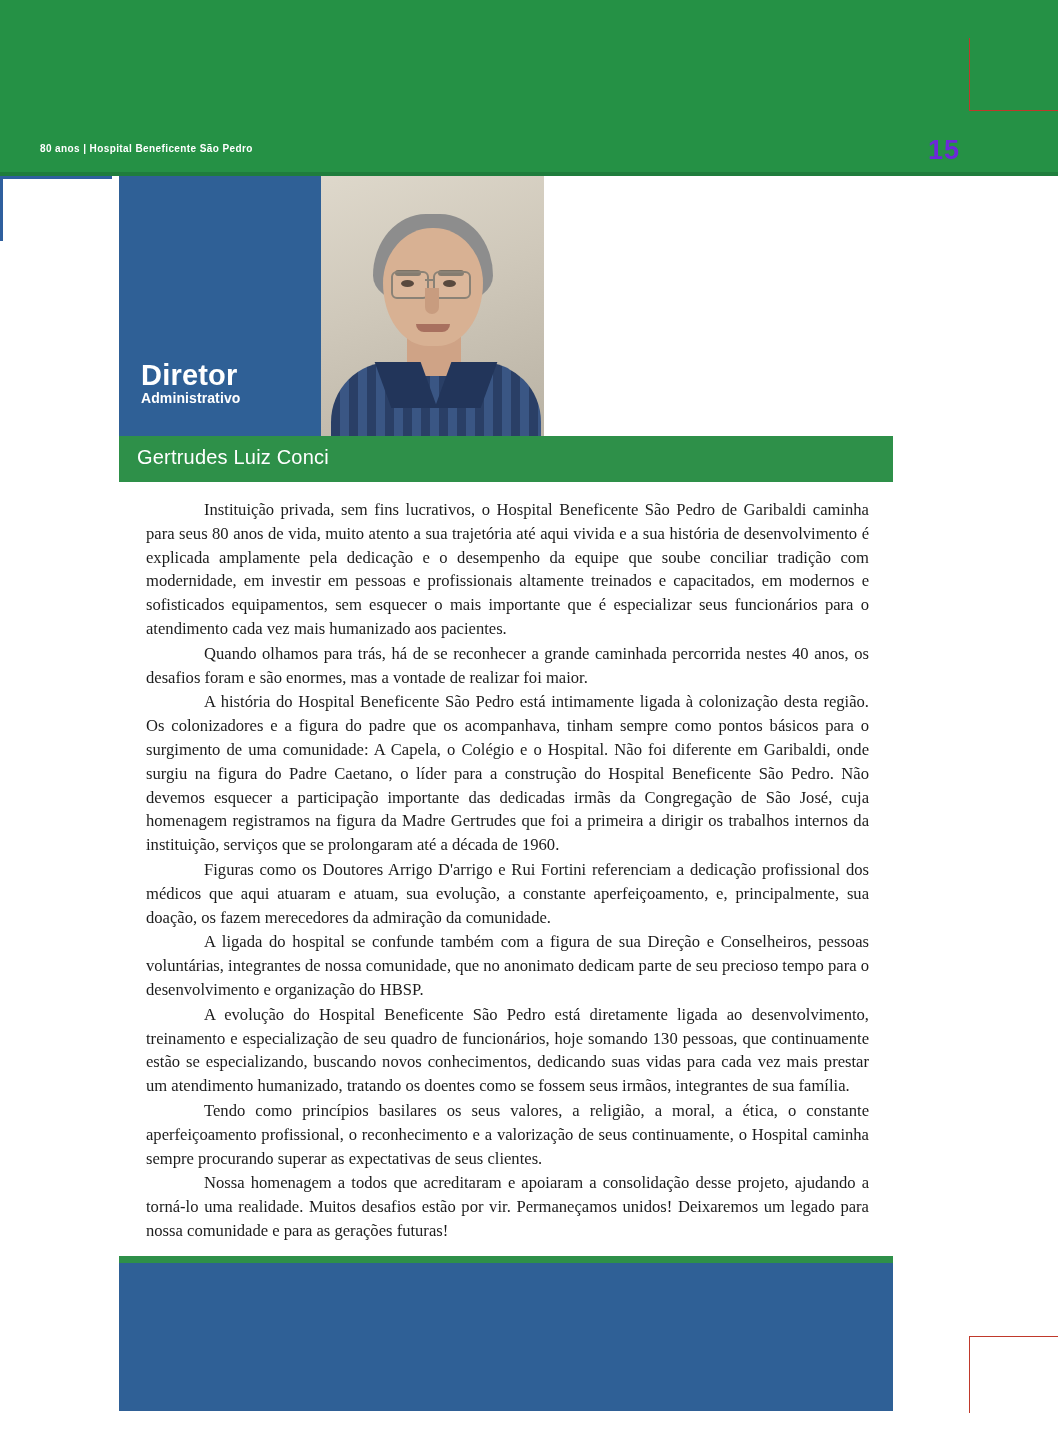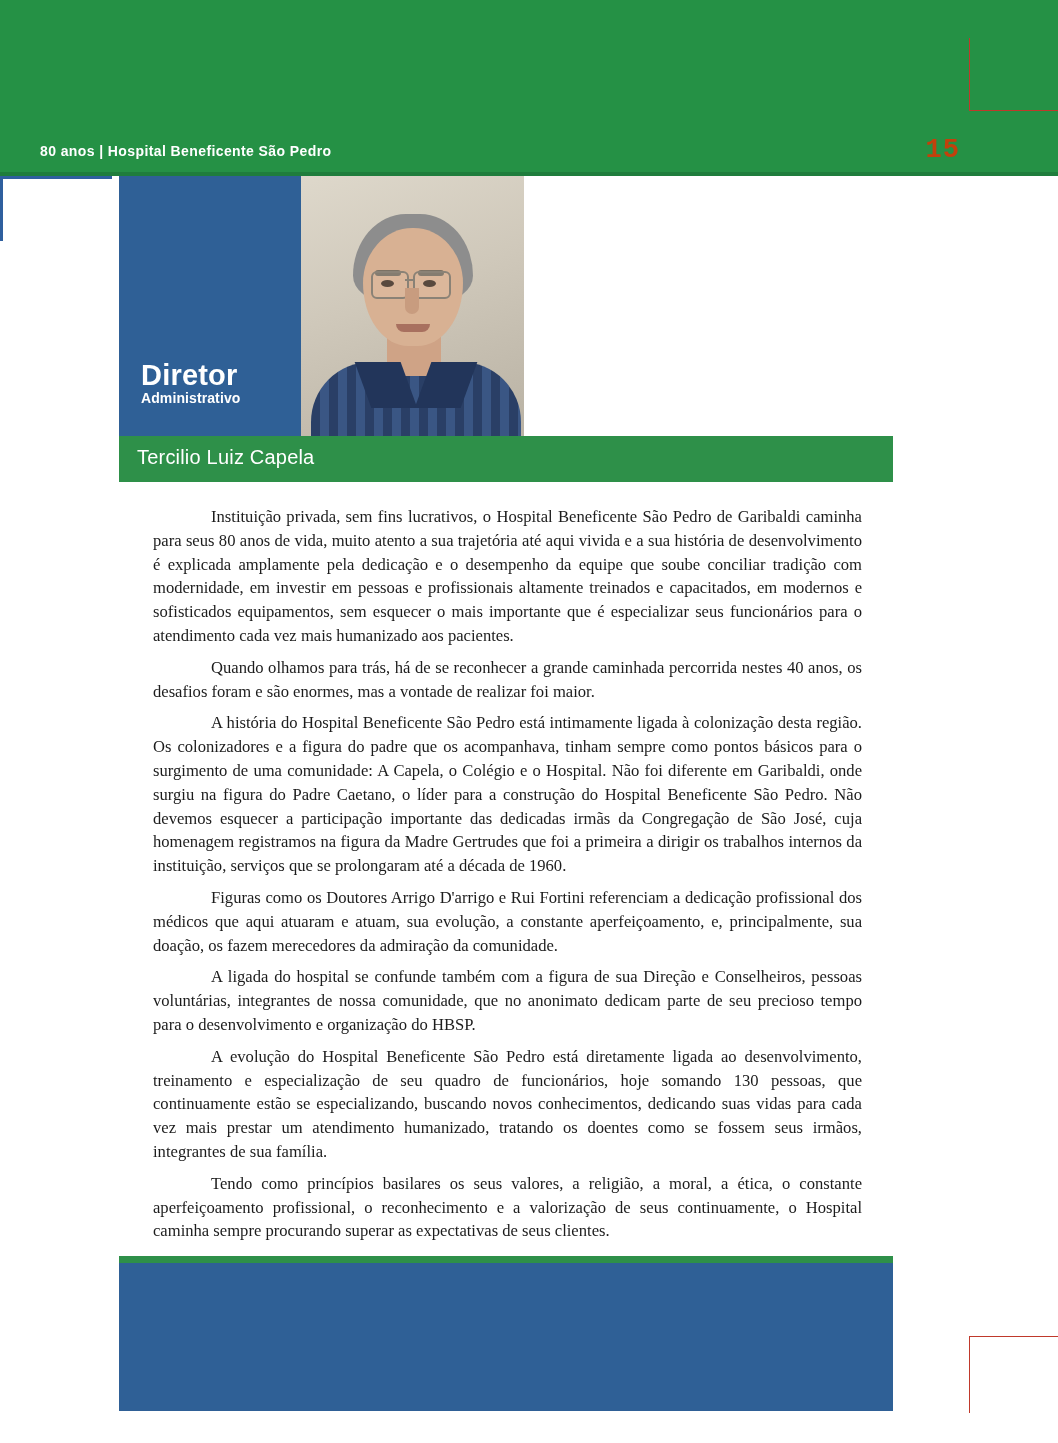--- a/index.html
+++ b/index.html
@@ -84,46 +84,47 @@
     height: 3px;
     background: #2f5f9e;
   }
 
   
   .band-title {
     position: absolute;
     left: 40px;
     top: 143px;
     font-family: "Liberation Sans", sans-serif;
-    font-size: 14px;
+    font-size: 10px;
     font-weight: bold;
     letter-spacing: 0.4px;
     color: #ffffff;
     white-space: nowrap;
   }
   .band-pagenum {
     position: absolute;
     right: 98px;
     top: 135px;
-    font-family: Liberation Mono, monospace;
+    font-family: Liberation Sans, sans-serif;
     font-size: 27px;
     font-weight: bold;
-    color: #c2410c;
+    color: #6d28d9;
     letter-spacing: 1px;
   }
 
   
   .portrait-block {
     position: absolute;
     left: 119px;
     top: 176px;
     width: 405px;
     height: 260px;
     background: #2f6096;
     overflow: hidden;
+    padding-left: 20px;
   }
   .portrait-photo {
     position: absolute;
     right: 0;
     top: 0;
     width: 223px;
     height: 260px;
     overflow: hidden;
     background: #c9c2b5;
   }
@@ -265,21 +266,21 @@
     top: 497px;
     width: 725px;
     color: #1c1c1c;
     font-family: "Liberation Serif", serif;
     font-size: 16.6px;
     line-height: 1.435;
     text-align: justify;
     text-justify: inter-word;
   }
   .article p {
-    margin: 8px;
+    margin: 1px;
     text-indent: 58px;
   }
 
   
   .bottom-green {
     position: absolute;
     left: 119px;
     top: 1256px;
     width: 774px;
     height: 7px;
@@ -330,21 +331,21 @@
       <div class="ph-nose"></div>
       <div class="ph-mouth"></div>
     </div>
     <div class="portrait-label">
       <div class="l1">Diretor</div>
       <div class="l2">Administrativo</div>
     </div>
   </div>
 
   <div class="name-bar">
-    <div class="name">Tercilio Luiz Capela</div>
+    <div class="name">Gertrudes Luiz Conci</div>
   </div>
 
   <div class="article" id="article-body">
       <p>Instituição privada, sem fins lucrativos, o Hospital Beneficente São Pedro de Garibaldi caminha para seus 80 anos de vida, muito atento a sua trajetória até aqui vivida e a sua história de desenvolvimento é explicada amplamente pela dedicação e o desempenho da equipe que soube conciliar tradição com modernidade, em investir em pessoas e profissionais altamente treinados e capacitados, em modernos e sofisticados equipamentos, sem esquecer o mais importante que é especializar seus funcionários para o atendimento cada vez mais humanizado aos pacientes.</p>
       <p>Quando olhamos para trás, há de se reconhecer a grande caminhada percorrida nestes 40 anos, os desafios foram e são enormes, mas a vontade de realizar foi maior.</p>
       <p>A história do Hospital Beneficente São Pedro está intimamente ligada à colonização desta região. Os colonizadores e a figura do padre que os acompanhava, tinham sempre como pontos básicos para o surgimento de uma comunidade: A Capela, o Colégio e o Hospital. Não foi diferente em Garibaldi, onde surgiu na figura do Padre Caetano, o líder para a construção do Hospital Beneficente São Pedro. Não devemos esquecer a participação importante das dedicadas irmãs da Congregação de São José, cuja homenagem registramos na figura da Madre Gertrudes que foi a primeira a dirigir os trabalhos internos da instituição, serviços que se prolongaram até a década de 1960.</p>
       <p>Figuras como os Doutores Arrigo D'arrigo e Rui Fortini referenciam a dedicação profissional dos médicos que aqui atuaram e atuam, sua evolução, a constante aperfeiçoamento, e, principalmente, sua doação, os fazem merecedores da admiração da comunidade.</p>
       <p>A ligada do hospital se confunde também com a figura de sua Direção e Conselheiros, pessoas voluntárias, integrantes de nossa comunidade, que no anonimato dedicam parte de seu precioso tempo para o desenvolvimento e organização do HBSP.</p>
       <p>A evolução do Hospital Beneficente São Pedro está diretamente ligada ao desenvolvimento, treinamento e especialização de seu quadro de funcionários, hoje somando 130 pessoas, que continuamente estão se especializando, buscando novos conhecimentos, dedicando suas vidas para cada vez mais prestar um atendimento humanizado, tratando os doentes como se fossem seus irmãos, integrantes de sua família.</p>
       <p>Tendo como princípios basilares os seus valores, a religião, a moral, a ética, o constante aperfeiçoamento profissional, o reconhecimento e a valorização de seus continuamente, o Hospital caminha sempre procurando superar as expectativas de seus clientes.</p>

